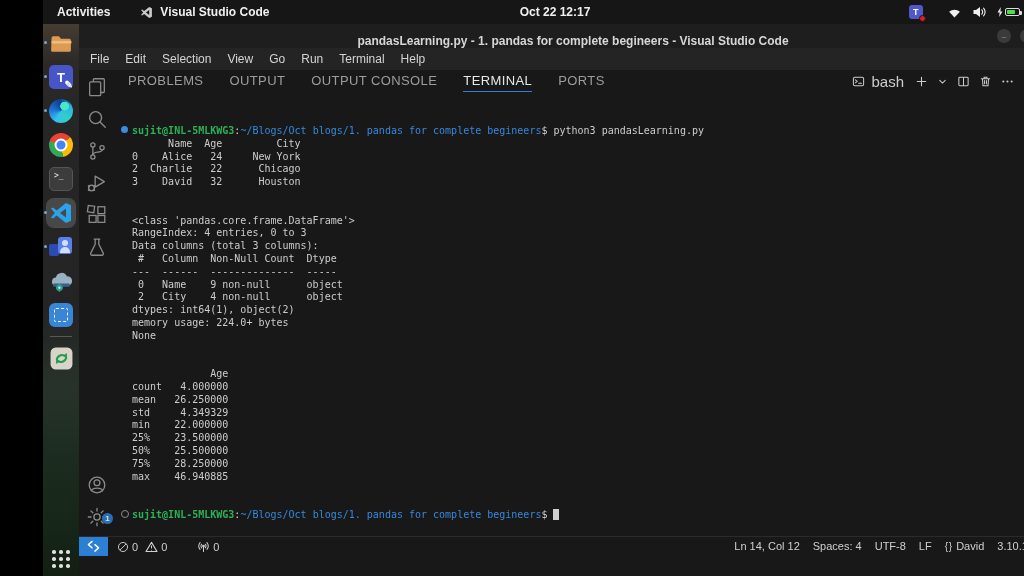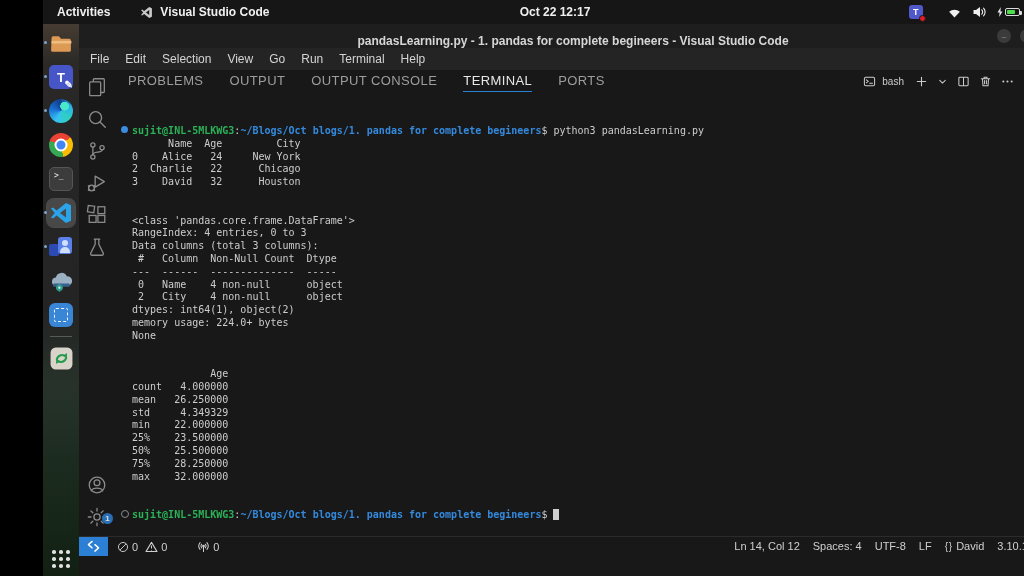--- a/index.html
+++ b/index.html
@@ -75,31 +75,31 @@
   .gear-badge { position:absolute; right:2px; bottom:4px; width:11px; height:11px; border-radius:50%;
                 background:#2b7fd4; color:#fff; font-size:8px; font-weight:700; display:flex;
                 align-items:center; justify-content:center; }
 
   .panel { position:relative; flex:1; background:#181818; display:flex; flex-direction:column; }
   .paneltabs { height:22px; display:flex; align-items:center; gap:26px; padding-left:13px;
                font-size:13px; letter-spacing:.4px; color:#9d9d9d; }
   .ptab { height:22px; display:flex; align-items:center; border-bottom:1px solid transparent; }
   .ptab.active { color:#e7e7e7; border-bottom-color:#2d7fd6; }
   .panel-actions { position:absolute; right:12px; top:0; height:22px; display:flex; align-items:center; gap:9px; color:#cccccc; }
-  .pa-label { font-size:10px; margin:0 2px 0 -3px; color:#cccccc; }
+  .pa-label { font-size:15px; margin:0 2px 0 -3px; color:#cccccc; }
 
   .terminal { position:relative; flex:1; padding:33px 0 0 4px; font-family:"DejaVu Sans Mono",monospace;
               font-size:10px; line-height:12.8px; color:#cccccc; overflow:hidden; }
   .term-line { white-space:pre; height:12.8px; }
   .deco { display:inline-block; width:13px; height:9px; position:relative; }
   .deco.filled::before { content:""; position:absolute; left:2px; top:1px; width:7px; height:7px; border-radius:50%; background:#3c8de0; }
   .deco.hollow::before { content:""; position:absolute; left:2px; top:1px; width:6px; height:6px; border-radius:50%; border:1px solid #8a8a8a; }
   .c-fg { color:#cccccc; }
   .c-green { color:#2bb157; font-weight:700; }
-  .c-blue { color:#3489dd; font-weight:700; }
+  .c-blue { color:#3489dd; font-weight:400; }
   .term-cursor { display:inline-block; width:6px; height:11px; background:#cfcfcf; vertical-align:-2px; }
   .ruler-line { position:absolute; left:932px; top:33px; bottom:0; width:1px; background:#0d0d0d; }
   .scroll-thumb { position:absolute; left:942px; top:33px; width:10px; height:3px; background:#5a5a5a; }
   .ov-mark { position:absolute; left:943px; width:6px; height:4px; background:#2e7ad1; }
 
   .statusbar { height:20px; background:#181818; border-top:1px solid #2b2b2b; display:flex; align-items:center;
                font-size:11px; color:#cfcfcf; position:relative; }
   .sb-remote { width:29px; height:100%; background:#2b7fd4; display:flex; align-items:center; justify-content:center; }
   .sb-left { display:flex; align-items:center; gap:4px; padding-left:9px; }
   .sb-item { display:flex; align-items:center; gap:3px; }
@@ -363,36 +363,36 @@
               <div class="term-line"><span class="deco"></span><span class="term-text"><span class="c-fg">0    Alice   24     New York</span></span></div>
               <div class="term-line"><span class="deco"></span><span class="term-text"><span class="c-fg">2  Charlie   22      Chicago</span></span></div>
               <div class="term-line"><span class="deco"></span><span class="term-text"><span class="c-fg">3    David   32      Houston</span></span></div>
               <div class="term-line"><span class="deco"></span><span class="term-text"><span class="c-fg"></span></span></div>
               <div class="term-line"><span class="deco"></span><span class="term-text"><span class="c-fg"></span></span></div>
               <div class="term-line"><span class="deco"></span><span class="term-text"><span class="c-fg">&lt;class 'pandas.core.frame.DataFrame'&gt;</span></span></div>
               <div class="term-line"><span class="deco"></span><span class="term-text"><span class="c-fg">RangeIndex: 4 entries, 0 to 3</span></span></div>
               <div class="term-line"><span class="deco"></span><span class="term-text"><span class="c-fg">Data columns (total 3 columns):</span></span></div>
               <div class="term-line"><span class="deco"></span><span class="term-text"><span class="c-fg"> #   Column  Non-Null Count  Dtype </span></span></div>
               <div class="term-line"><span class="deco"></span><span class="term-text"><span class="c-fg">---  ------  --------------  ----- </span></span></div>
-              <div class="term-line"><span class="deco"></span><span class="term-text"><span class="c-fg"> 0   Name    4 non-null      object</span></span></div>
+              <div class="term-line"><span class="deco"></span><span class="term-text"><span class="c-fg"> 0   Name    9 non-null      object</span></span></div>
               <div class="term-line"><span class="deco"></span><span class="term-text"><span class="c-fg"> 2   City    4 non-null      object</span></span></div>
               <div class="term-line"><span class="deco"></span><span class="term-text"><span class="c-fg">dtypes: int64(1), object(2)</span></span></div>
               <div class="term-line"><span class="deco"></span><span class="term-text"><span class="c-fg">memory usage: 224.0+ bytes</span></span></div>
               <div class="term-line"><span class="deco"></span><span class="term-text"><span class="c-fg">None</span></span></div>
               <div class="term-line"><span class="deco"></span><span class="term-text"><span class="c-fg"></span></span></div>
               <div class="term-line"><span class="deco"></span><span class="term-text"><span class="c-fg"></span></span></div>
               <div class="term-line"><span class="deco"></span><span class="term-text"><span class="c-fg">             Age</span></span></div>
               <div class="term-line"><span class="deco"></span><span class="term-text"><span class="c-fg">count   4.000000</span></span></div>
               <div class="term-line"><span class="deco"></span><span class="term-text"><span class="c-fg">mean   26.250000</span></span></div>
               <div class="term-line"><span class="deco"></span><span class="term-text"><span class="c-fg">std     4.349329</span></span></div>
               <div class="term-line"><span class="deco"></span><span class="term-text"><span class="c-fg">min    22.000000</span></span></div>
               <div class="term-line"><span class="deco"></span><span class="term-text"><span class="c-fg">25%    23.500000</span></span></div>
               <div class="term-line"><span class="deco"></span><span class="term-text"><span class="c-fg">50%    25.500000</span></span></div>
               <div class="term-line"><span class="deco"></span><span class="term-text"><span class="c-fg">75%    28.250000</span></span></div>
-              <div class="term-line"><span class="deco"></span><span class="term-text"><span class="c-fg">max    32.000000</span></span></div>
+              <div class="term-line"><span class="deco"></span><span class="term-text"><span class="c-fg">max    46.940885</span></span></div>
               <div class="term-line"><span class="deco"></span><span class="term-text"><span class="c-fg"></span></span></div>
               <div class="term-line"><span class="deco"></span><span class="term-text"><span class="c-fg"></span></span></div>
               <div class="term-line"><span class="deco hollow"></span><span class="term-text"><span class="c-green">sujit@INL-5MLKWG3</span><span class="c-fg">:</span><span class="c-blue">~/Blogs/Oct blogs/1. pandas for complete begineers</span><span class="c-fg">$ </span><span class="term-cursor"></span></span></div>
             </div>
           <div class="ruler-line"></div>
           <div class="scroll-thumb"></div>
           <div class="ov-mark" style="top:59px"></div>
           <div class="ov-mark" style="top:68px"></div>
           <div class="ov-mark" style="top:87px"></div>
           <div class="ov-mark" style="top:97px"></div>

